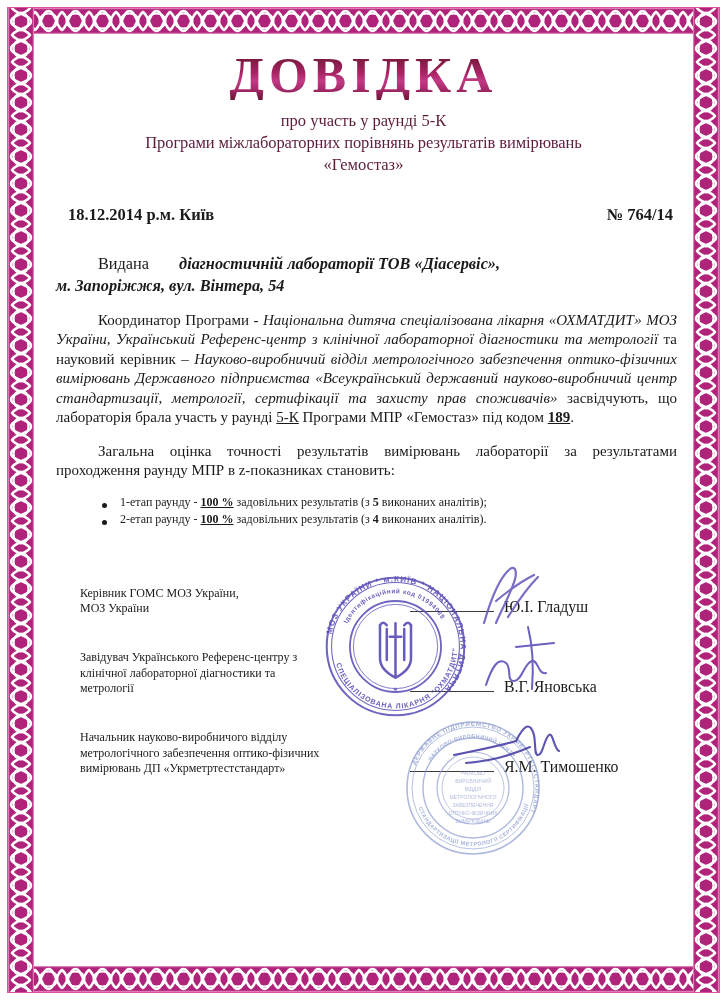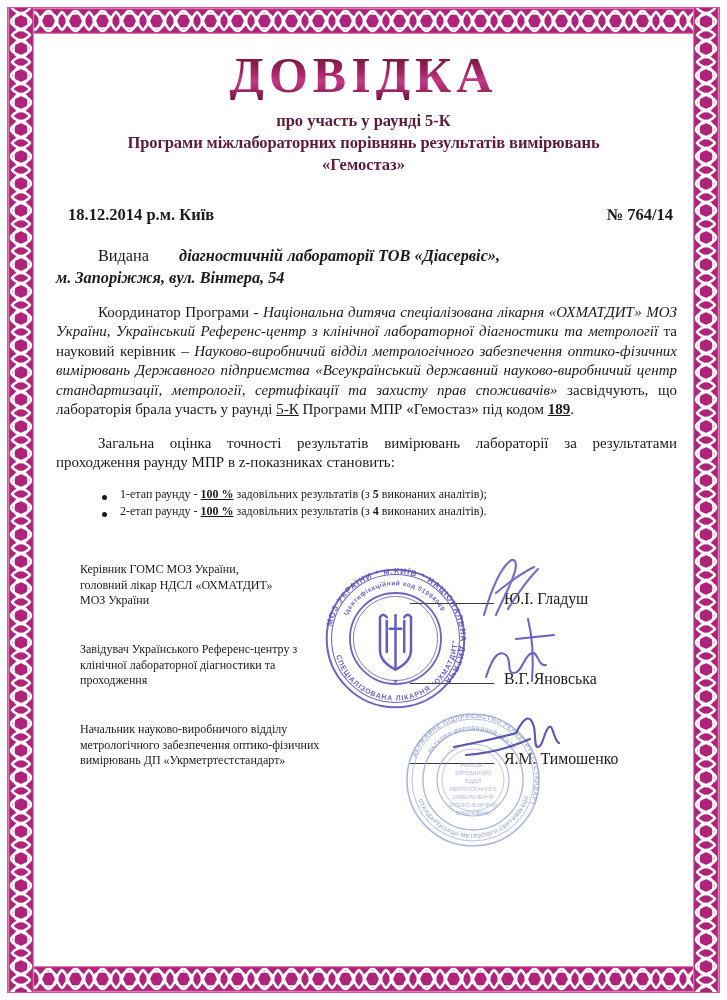--- a/index.html
+++ b/index.html
@@ -81,21 +81,21 @@
         #6d1434 100%);
     -webkit-background-clip: text;
     background-clip: text;
     color: transparent;
     -webkit-text-fill-color: transparent;
   }
 
   .subtitle {
     text-align: center;
     font-family: "Liberation Serif", "DejaVu Serif", serif;
-    font-weight: bold;
+    font-weight: normal;
     font-size: 16.5px;
     color: #5e1c3c;
     line-height: 1.32;
     margin-top: 10px;
   }
   .subtitle div { white-space: nowrap; }
   .subtitle .sub-wide { font-size: 16.5px; letter-spacing: -0.1px; }
 
   
   .meta-row {
@@ -120,21 +120,21 @@
     text-indent: 42px;
     padding: 0 4px 0 10px;
   }
   .it { font-style: italic; }
   .bi { font-style: italic; font-weight: bold; }
   .b  { font-weight: bold; }
   .u  { text-decoration: underline; }
   .bu { font-weight: bold; text-decoration: underline; }
 
   .para-issued {
-    margin-top: 20px;
+    margin-top: 28px;
     font-size: 16.3px;
     line-height: 1.34;
     text-align: justify;
     text-indent: 42px;
     padding: 0 4px 0 10px;
   }
 
   
   .bullets {
     margin: 13px 0 0 0;
@@ -311,32 +311,31 @@
       <li>
         <span>2-етап раунду - </span><span class="bu">100 %</span><span> задовільних результатів (з </span><span class="b">4</span><span> виконаних аналітів).</span>
       </li>
     </ul>
 
     <div class="sigs">
 
       <div class="sig-block">
         <div class="sig-role">
           <div>Керівник ГОМС МОЗ України,</div>
-          <div>головний лікар НДСЛ «ОХМАТДИТ»</div>
           <div>МОЗ України</div>
         </div>
         <div class="sig-line"></div>
         <div class="sig-name">Ю.І. Гладуш</div>
       </div>
 
       <div class="sig-block">
         <div class="sig-role">
           <div>Завідувач Українського Референс-центру з</div>
           <div>клінічної лабораторної діагностики та</div>
-          <div>проходження</div>
+          <div>метрології</div>
         </div>
         <div class="sig-line"></div>
         <div class="sig-name">В.Г. Яновська</div>
       </div>
 
       <div class="sig-block">
         <div class="sig-role">
           <div>Начальник науково-виробничого відділу</div>
           <div>метрологічного забезпечення оптико-фізичних</div>
           <div>вимірювань ДП «Укрметртестстандарт»</div>

